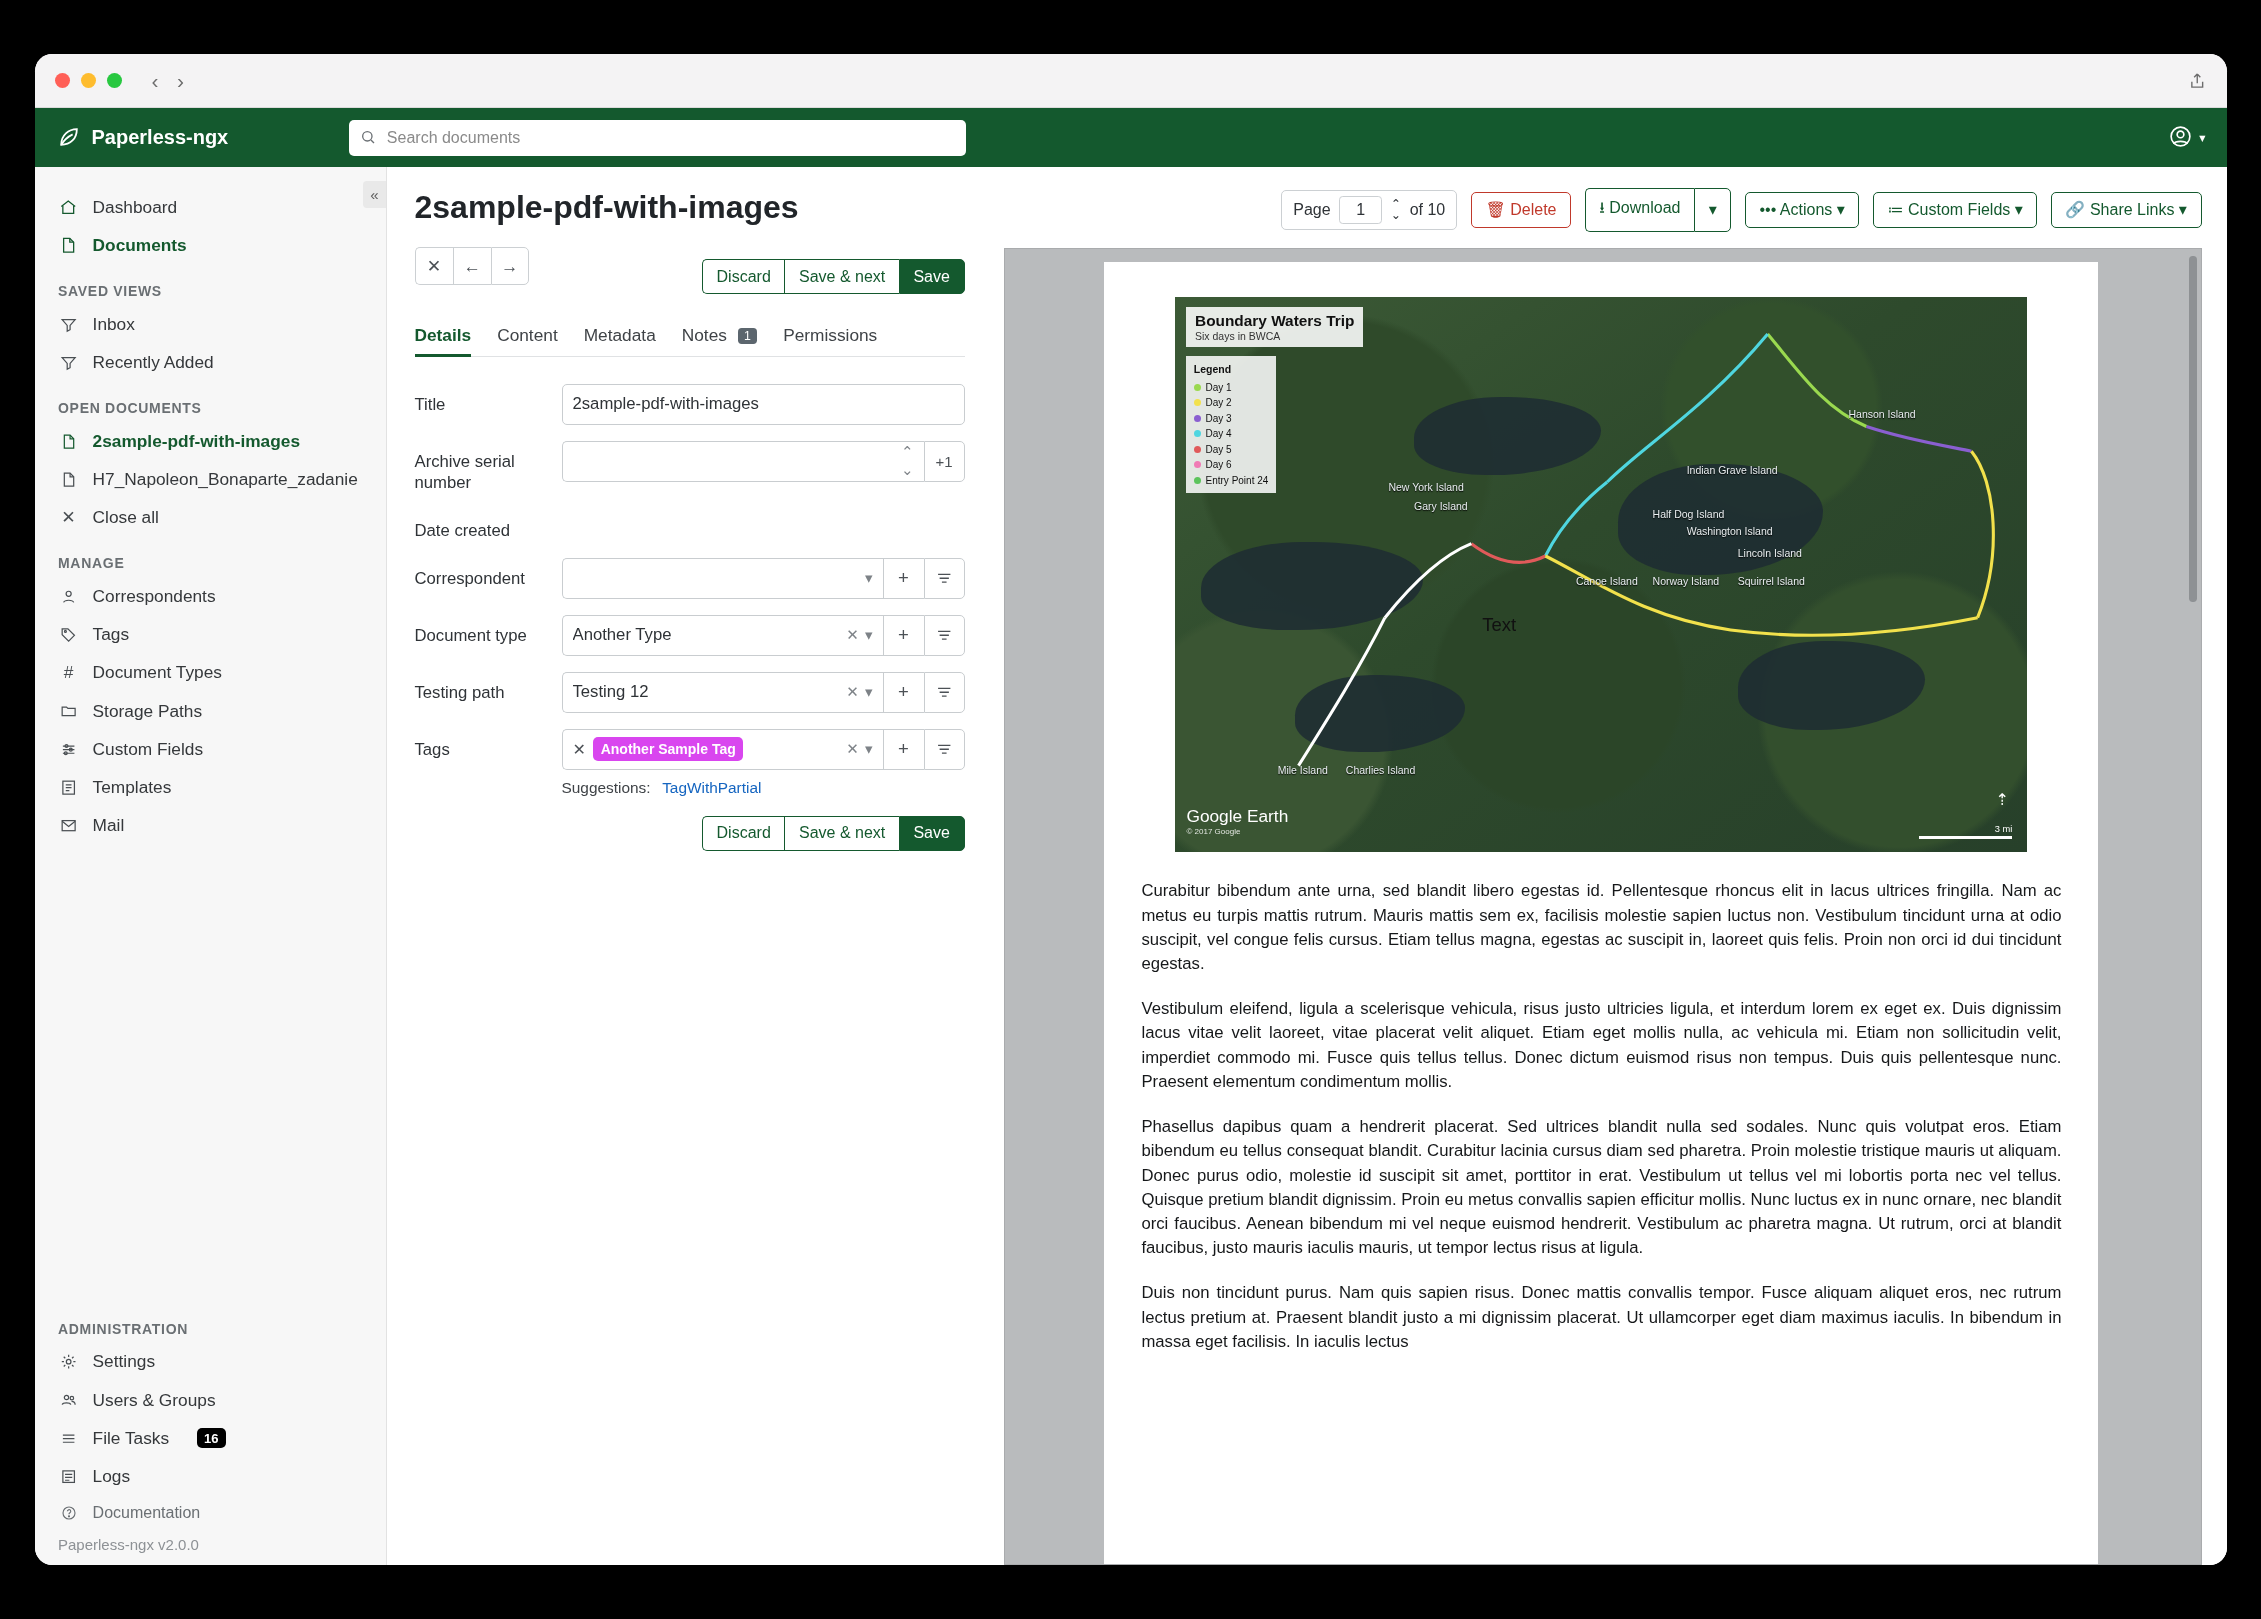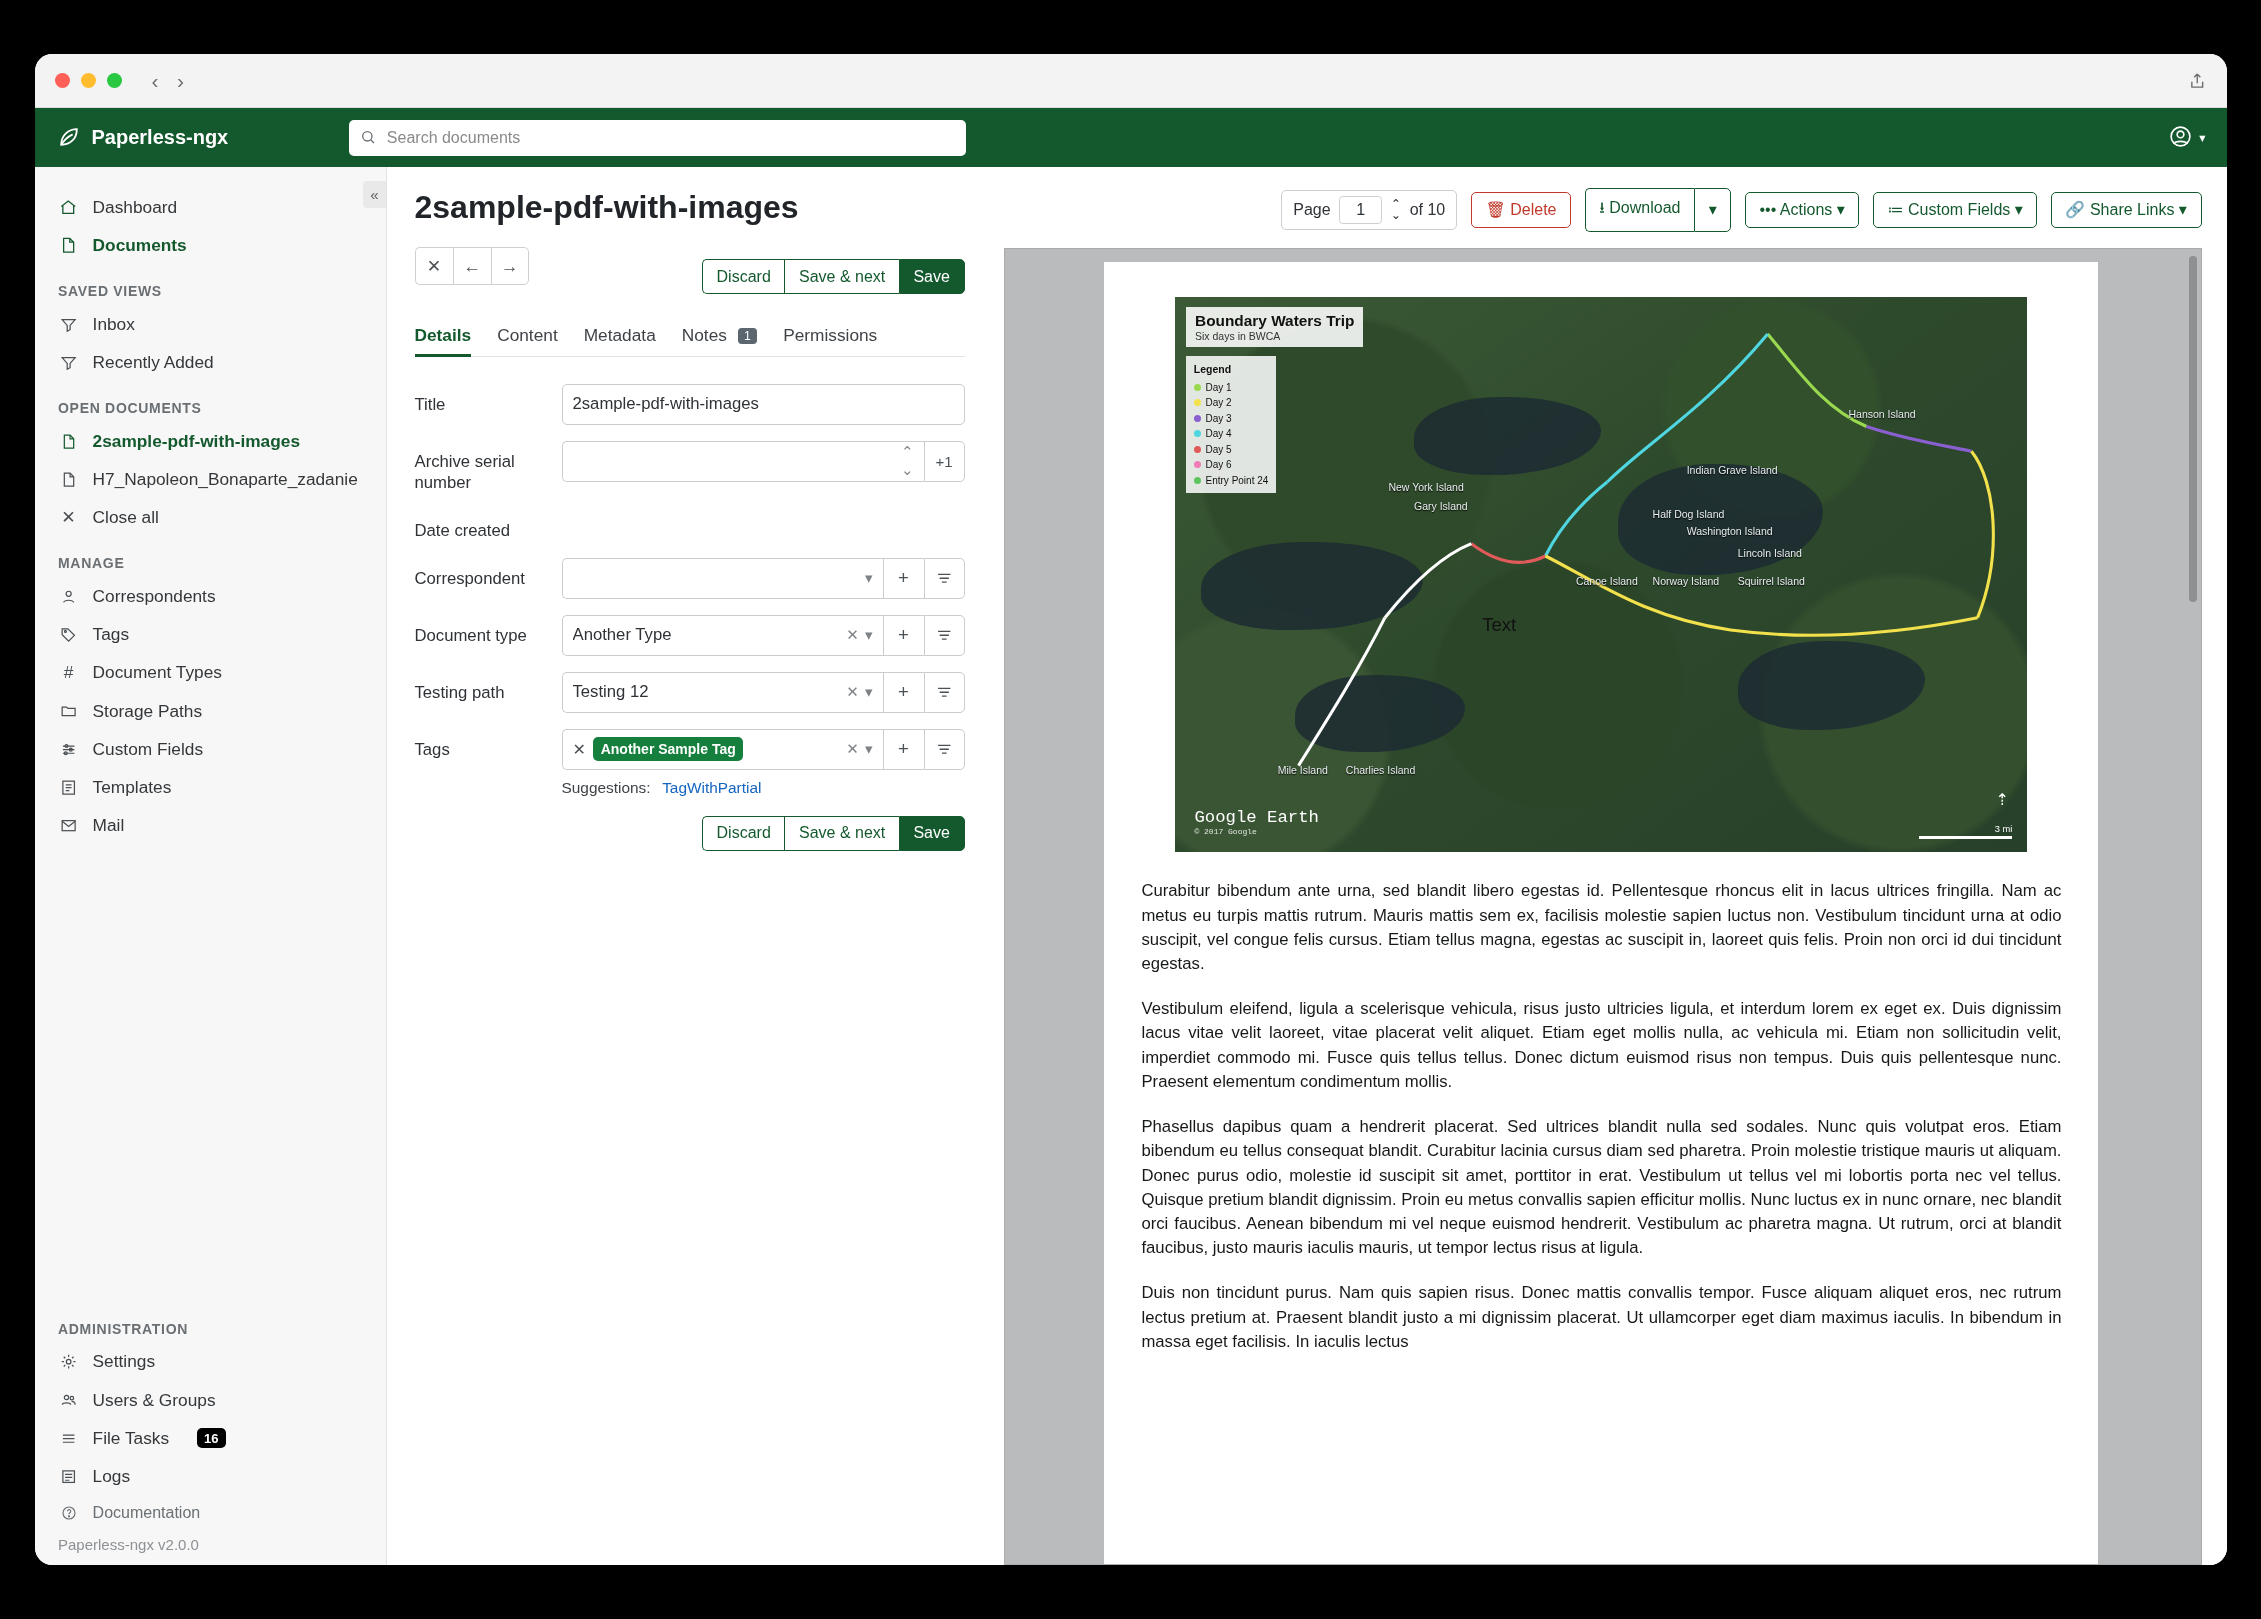--- a/index.html
+++ b/index.html
@@ -166,21 +166,21 @@
     width: 41px; height: 41px; flex: 0 0 41px;
     border: 0.6px solid #c9cdd0; background: #fff;
     display: flex; align-items: center; justify-content: center;
     font-size: 18.5px; color: #4c5156;
   }
   .joined .input { border-radius: 5px 0 0 5px; border-right: none; }
   .joined .sq-btn { border-radius: 0; border-right: none; }
   .joined .sq-btn:last-child { border-radius: 0 5px 5px 0; border-right: 0.6px solid #c9cdd0; }
   .solo-input { border-radius: 5px; }
   .tagchip {
-    background: #15803d; color: #fff; font-weight: bold;
+    background: #d946ef; color: #fff; font-weight: bold;
     border-radius: 5px; font-size: 14px; padding: 3.7px 7.4px;
     display: inline-flex; align-items: center; gap: 6.2px;
   }
   .chip-x { color: #4c5156; font-size: 16px; margin-right: 7.4px; }
   .suggest { margin-left: 147px; font-size: 15.4px; color: #3f4347; margin-top: -6.2px; margin-bottom: 18.5px; }
   .suggest a { color: #1565c0; text-decoration: none; margin-left: 7.4px; }
   .bottom-save { display: flex; justify-content: flex-end; margin-top: 5px; }
   
   .preview { flex: 1 1 auto; padding: 21px 25px 0 12.3px; display: flex; flex-direction: column; min-width: 0; }
   .ptools { display: flex; align-items: center; gap: 13.6px; margin-bottom: 16px; justify-content: flex-end; }
@@ -232,21 +232,21 @@
   .legend {
     position: absolute; left: 11px; top: 59px;
     background: rgba(255,255,255,.86); color: #111;
     padding: 5px 7.4px; font-size: 10px; font-family: "Liberation Sans", sans-serif;
     line-height: 1.55;
   }
   .legend b { font-size: 10.5px; display: block; margin-bottom: 1.9px; }
   .legend .row { display: flex; align-items: center; gap: 4.3px; }
   .legend .sw { width: 7.4px; height: 7.4px; border-radius: 50%; display: inline-block; }
   .maplabel { position: absolute; color: #e9eef0; font-size: 10.5px; font-family: "Liberation Sans", sans-serif; text-shadow: 0 0.6px 1.2px #000; }
-  .ge-logo { position: absolute; left: 19px; bottom: 16px; color: #fff; font-size: 17.3px; font-family: Liberation Mono, monospace; }
+  .ge-logo { position: absolute; left: 11px; bottom: 16px; color: #fff; font-size: 17.3px; font-family: Liberation Sans, sans-serif; }
   .ge-logo small { display: block; font-size: 8px; opacity: .85; }
   .scalebar { position: absolute; right: 15px; bottom: 13.6px; color: #fff; font-size: 9.3px; text-align: right; }
   .scalebar i { display: block; width: 93px; height: 2.5px; background: #fff; margin-top: 2.5px; }
   .compass { position: absolute; right: 18.5px; bottom: 43px; color: #fff; font-size: 16px; }
   .ptext {
     font-size: 16.7px; line-height: 1.45; color: #16181a;
     text-align: justify; margin: 0 0 21px 0;
     font-family: "Liberation Sans", sans-serif;
   }
   .scrollbar {

